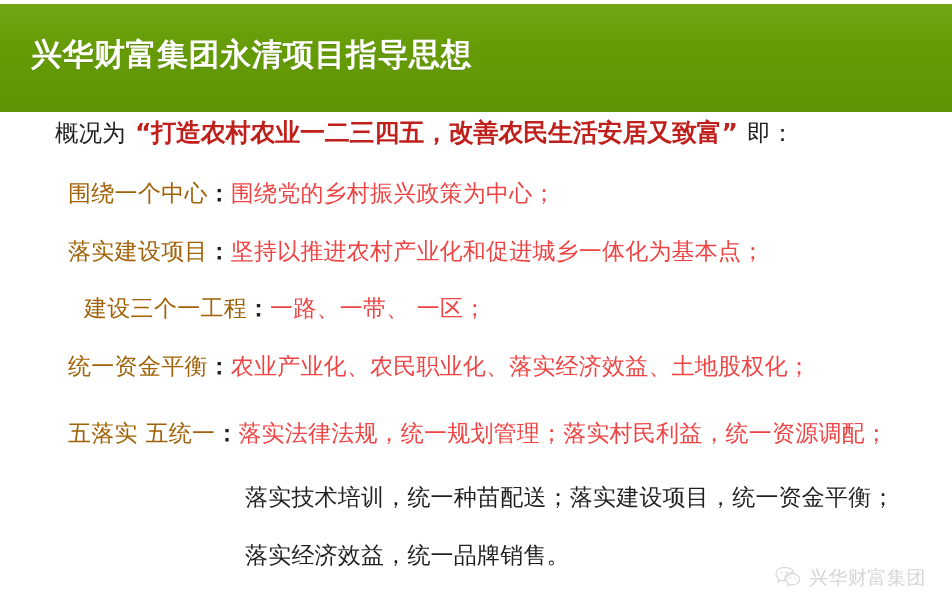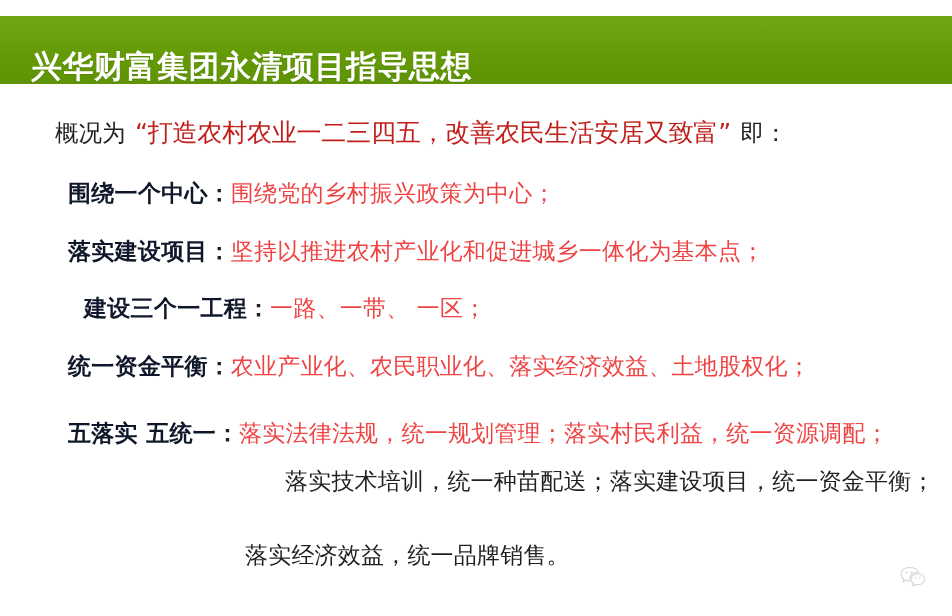--- a/index.html
+++ b/index.html
@@ -21,23 +21,23 @@
     position: relative;
     width: 952px;
     height: 616px;
     background: #ffffff;
   }
 
   
   .title-band {
     position: absolute;
     left: 0;
-    top: 16px;
-    width: 952px;
-    height: 68px;
+    top: 4px;
+    width: 952px;
+    height: 108px;
     background: #649a06;
     background: linear-gradient(180deg, #6aa007 0%, #649a06 55%, #5e9305 100%);
     overflow: hidden;
     text-decoration: underline;
   }
   .title-band .band-sheen {
     position: absolute;
     left: 0;
     top: 0;
     width: 100%;
@@ -75,33 +75,33 @@
     color: #231f20;
   }
 
   .headline {
     left: 55px;
     top: 34px;
     font-size: 23.5px;
   }
   .headline .quoted {
     color: #c0201c;
-    font-weight: normal;
+    font-weight: bold;
     font-size: 25px;
     letter-spacing: -0.2px;
     margin: 0 2px;
   }
 
   .item {
     left: 68px;
     font-size: 23px;
   }
   .item .lbl {
-    color: #0f172a;
-    font-weight: bold;
+    color: #a16207;
+    font-weight: normal;
     letter-spacing: 0.3px;
     text-align: right;
   }
   .item .colon {
     color: #231f20;
     font-weight: bold;
   }
   .item .txt {
     color: #ef4444;
     letter-spacing: 0.2px;
@@ -112,21 +112,21 @@
   .item-3 { top: 209px; margin-left: 16px; }
   .item-4 { top: 267px; }
   .item-5 { top: 334px; }
 
   .cont {
     left: 245px;
     font-size: 23px;
     color: #231f20;
     letter-spacing: 0.2px;
   }
-  .cont-1 { top: 382px; margin-left: 40px; }
+  .cont-1 { top: 398px; }
   .cont-2 { top: 456px; }
 
   
   .watermark {
     position: absolute;
     right: 26px;
     bottom: 28px;
     display: flex;
     align-items: center;
     gap: 8px;
@@ -193,15 +193,16 @@
     <span class="wechat-icon-wrap">
       <svg class="wechat-icon" viewBox="0 0 32 26" xmlns="http://www.w3.org/2000/svg" aria-hidden="true">
         <path d="M11.2 1.2C5.6 1.2 1.2 4.9 1.2 9.4c0 2.5 1.4 4.8 3.6 6.3L3.7 19l3.6-1.9c1.2.35 2.5.55 3.9.55.35 0 .7-.01 1.05-.04-.25-.75-.38-1.53-.38-2.33 0-4.5 4.45-8.15 9.95-8.15.38 0 .75.02 1.12.06C22.0 3.7 17.2 1.2 11.2 1.2z" fill="none" stroke="#9a9a9a" stroke-width="1.3"></path>
         <circle cx="8.1" cy="7.4" r="1.15" fill="#9a9a9a"></circle>
         <circle cx="14.3" cy="7.4" r="1.15" fill="#9a9a9a"></circle>
         <path d="M21.9 8.9c-4.7 0-8.5 3.1-8.5 6.9 0 2.1 1.2 4.0 3.1 5.3l-.9 2.7 3.1-1.6c1.0.28 2.1.44 3.2.44 4.7 0 8.5-3.1 8.5-6.9s-3.8-6.84-8.5-6.84z" fill="none" stroke="#9a9a9a" stroke-width="1.3"></path>
         <circle cx="19.3" cy="14.0" r="0.95" fill="#9a9a9a"></circle>
         <circle cx="24.4" cy="14.0" r="0.95" fill="#9a9a9a"></circle>
       </svg>
     </span>
+    <span class="wm-text">兴华财富集团</span>
   </div>
 
 </div>
 
 </body></html>

